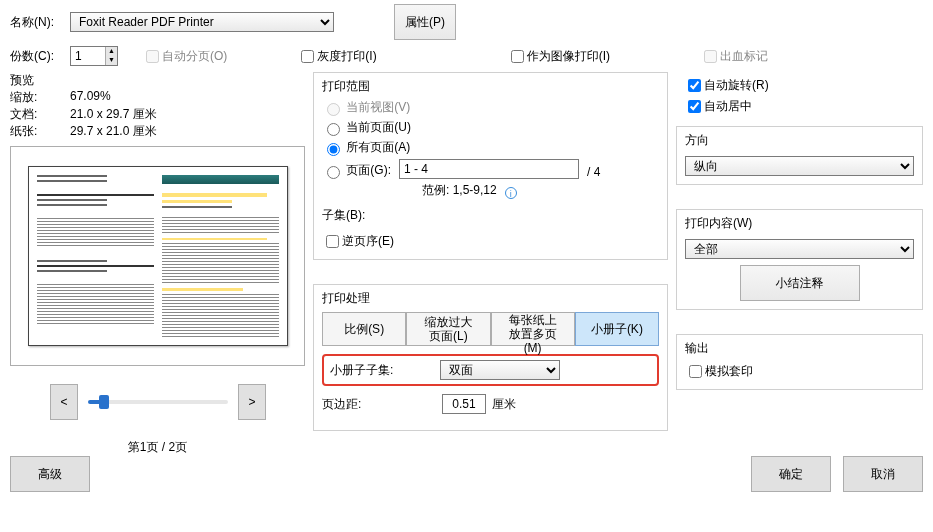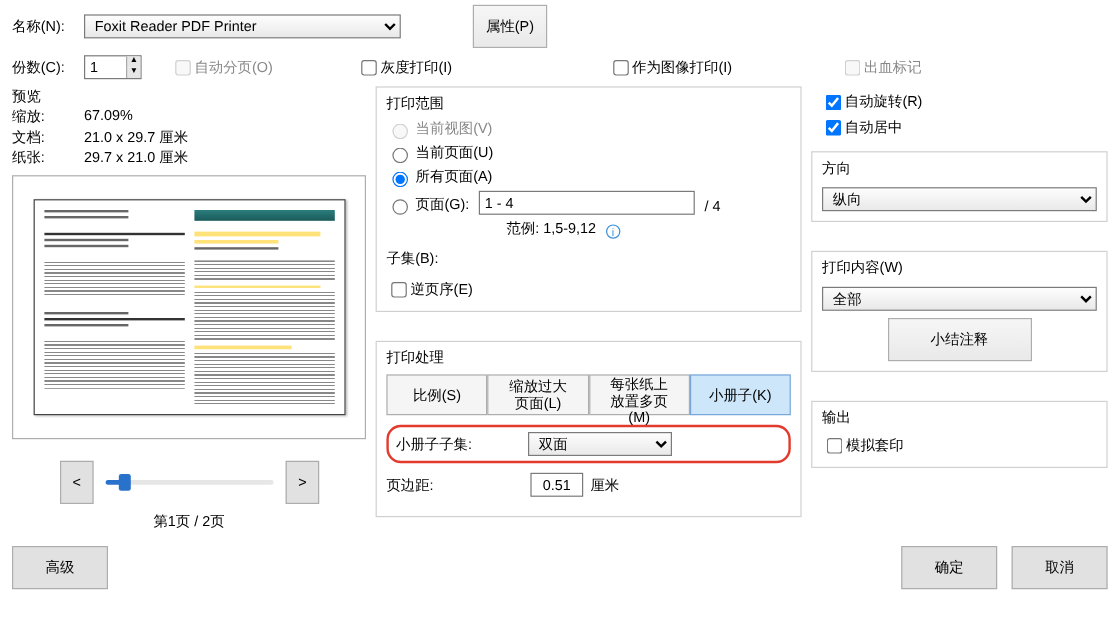--- a/index.html
+++ b/index.html
@@ -127,21 +127,21 @@
             <div class="thl" style="height:3px;width:70%"></div>
             <div class="tpara" style="height:50px"></div>
           </div>
         </div>
       </div>
       <div class="nav">
         <button class="flat">&lt;</button>
         <div class="slider"></div>
         <button class="flat">&gt;</button>
       </div>
-      <div style="text-align:center; margin-top:6px;">第1页 / 2页</div>
+      <div style="text-align:center; margin-top:19px;">第1页 / 2页</div>
     </div>
 
     <div class="mid-col">
       <div class="group">
         <div class="group-title">打印范围</div>
         <div class="radio-list">
           <div>
               <label class="disabled"><input type="radio" name="rng" disabled="" style=""> <span>当前视图(V)</span></label>
             </div>
           <div>
@@ -169,21 +169,21 @@
       <div class="group">
         <div class="group-title">打印处理</div>
         <div class="tab-btns" style="margin-top:4px;">
           <button>比例(S)</button>
           <button style="white-space:pre-line">缩放过大
 页面(L)</button>
           <button style="white-space:pre-line">每张纸上
 放置多页(M)</button>
           <button class="active">小册子(K)</button>
         </div>
-        <div class="fieldrow red-box" style="padding:4px 6px;border-radius:12px;">
+        <div class="fieldrow red-box" style="padding:4px 6px;">
           <span class="fl" style="width:110px">小册子子集:</span>
           <select style="width:120px"><option>双面</option></select>
         </div>
         <div class="fieldrow">
           <span class="fl">页边距:</span>
           <span style="width:30px"></span>
           <input type="text" style="width: 44px; text-align: center;" value="0.51">
           <span style="margin-left:6px">厘米</span>
         </div>
       </div>

